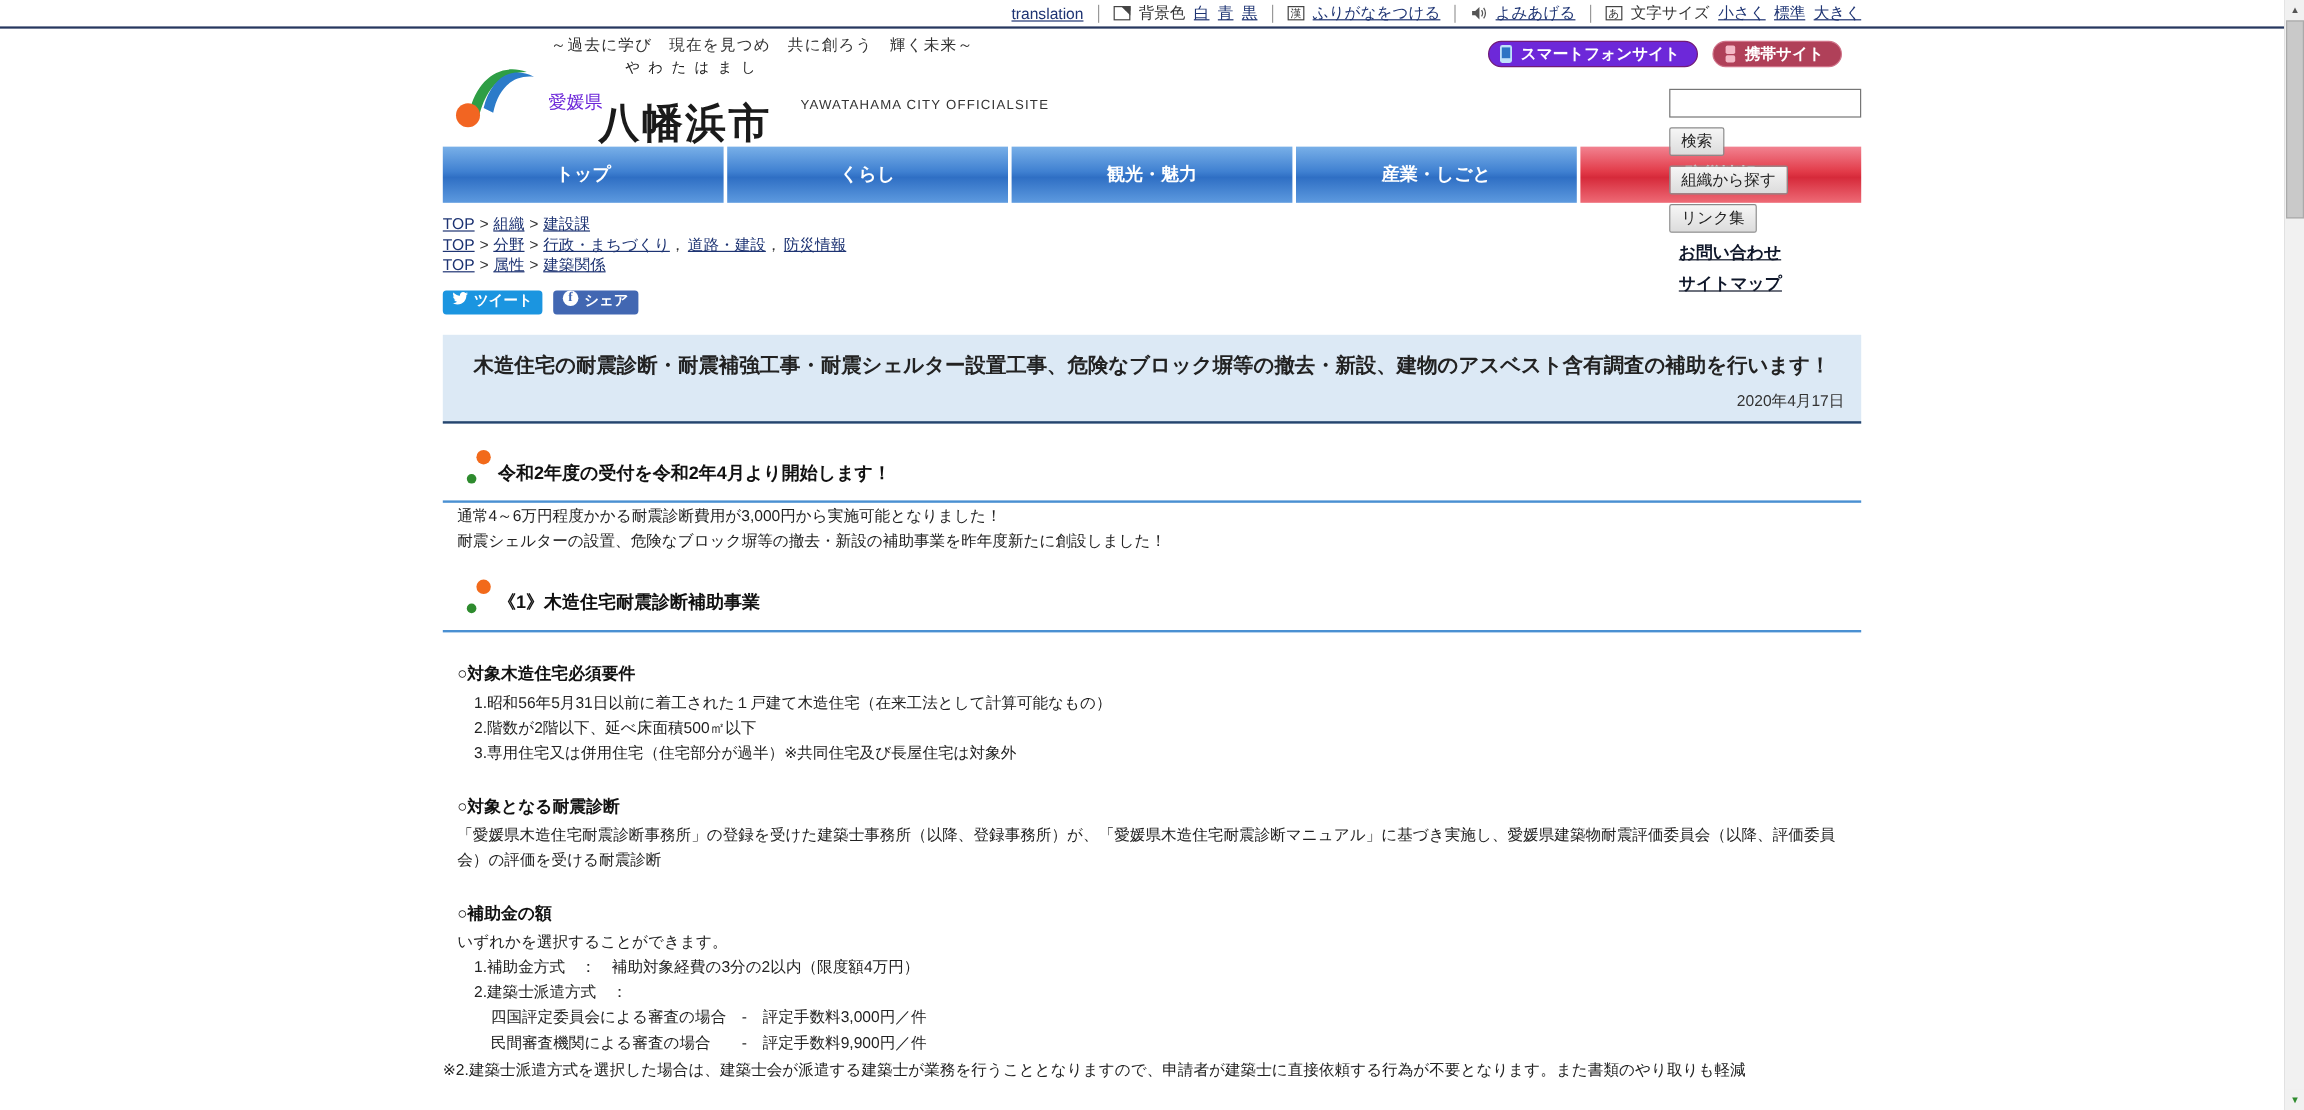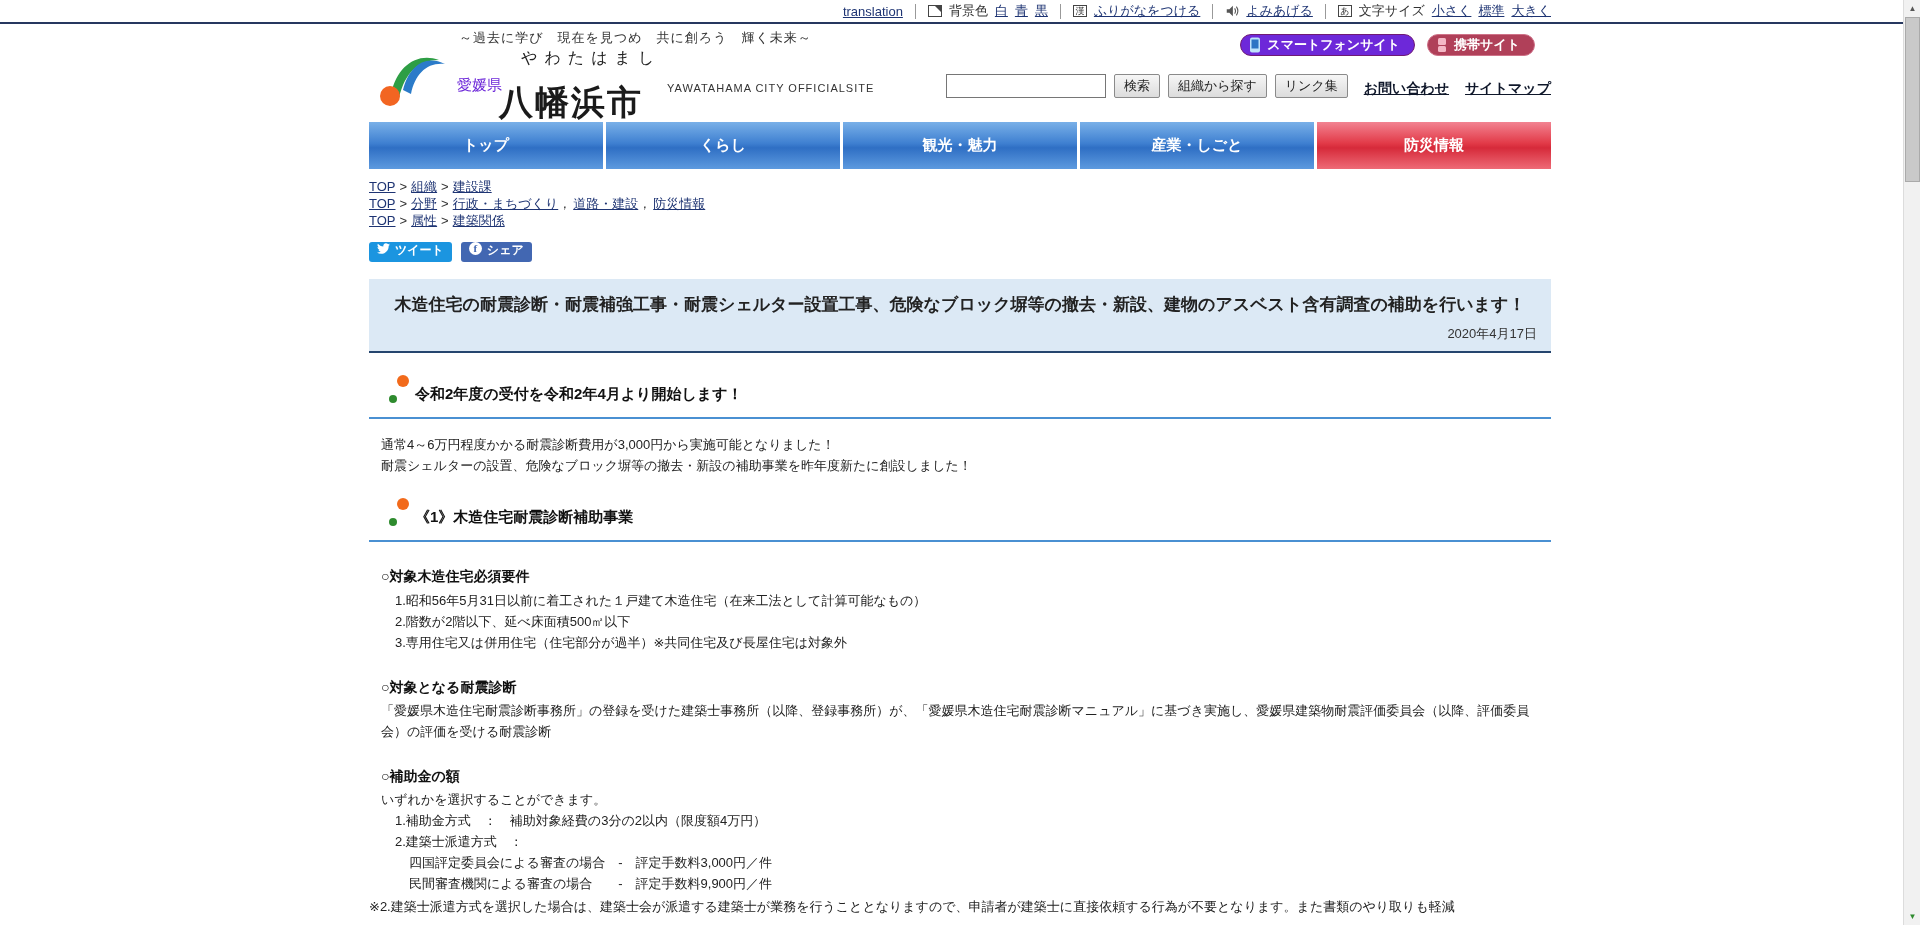--- a/index.html
+++ b/index.html
@@ -18,31 +18,31 @@
   .mini-ic.fold:after { content:""; position:absolute; right:-1px; top:-1px; border:4px solid #444;
     border-left-color:transparent; border-bottom-color:transparent; }
   .mini-ic.kanji { font-size:9px; line-height:10px; text-align:center; color:#333; }
   .spk { width:14px; height:14px; }
 
   
   .header { width:100%; height:98px; background:#fff; position:relative; }
   .header-inner { width:1182px; margin:0 auto; position:relative; height:98px; }
   .slogan { position:absolute; left:90px; top:5px; font-size:13px; color:#333; letter-spacing:1px; }
   .logo-mark { position:absolute; left:8px; top:22px; }
-  .brand-furigana { position:absolute; left:152px; top:24px; font-size:16px; letter-spacing:7px; color:#222; }
+  .brand-furigana { position:absolute; left:152px; top:24px; font-size:12px; letter-spacing:7px; color:#222; }
   .brand-pref { position:absolute; left:88px; top:52px; font-size:15px; color:#6d28d9; }
   .brand-city { position:absolute; left:130px; top:34px; font-size:34px; font-weight:bold; color:#1a1a1a;
     font-family:"Liberation Serif","DejaVu Serif",serif; letter-spacing:2px;margin-top:22px; }
   .brand-official { position:absolute; left:298px; top:58px; font-size:11px; letter-spacing:1px; color:#333; }
   .site-pills { position:absolute; right:16px; top:10px; display:flex; gap:12px; }
   .pill { display:flex; align-items:center; gap:6px; height:22px; padding:0 14px 0 8px; border-radius:11px;
     color:#fff; font-size:13px; font-weight:bold; cursor:pointer; }
   .pill.blue { background:#6d28d9; border:1px solid #701a75; }
   .pill.red  { background:#b04059; border:1px solid #cf7288; }
-  .search-row { position:absolute; right:0; top:50px; display:flex; align-items:flex-end; gap:8px; }
+  .search-row { position:absolute; right:0; top:50px; display:flex; align-items:flex-start; gap:8px;flex-direction:column; }
   .search-input { width:160px; height:24px; border:1px solid #767676; font-size:13px; padding:0 4px; }
   .btn-classic { height:24px; padding:0 9px; font-size:13px; color:#222; background:#e9e9e9;
     border:1px solid #8a8a8a; border-radius:2px; cursor:pointer;
     background:linear-gradient(180deg,#f6f6f6,#dcdcdc); }
   .hdr-link { color:#0f172a; font-weight:bold; font-size:14px; margin-left:8px; }
 
   
   .mainnav { width:1182px; margin:0 auto; height:47px; display:flex; gap:3px; background:#fff; }
   .navitem { flex:1; display:flex; align-items:center; justify-content:center; color:#fff;
     font-size:15px; font-weight:bold; cursor:pointer;
@@ -67,21 +67,21 @@
 
   .titleblock { margin-top:17px; background:#dce9f5; border-bottom:2px solid #25456e; padding:13px 14px 8px; }
   .titleblock h1 { font-size:17px; font-weight:bold; color:#222; text-align:center; line-height:26px; }
   .titledate { text-align:right; font-size:13px; color:#333; margin-top:7px; }
 
   .sec-head { position:relative; padding-left:46px; margin-top:32px; font-size:15px; font-weight:bold; color:#111; }
   .sec-head .dot-g { position:absolute; left:20px; bottom:1px; width:8px; height:8px; border-radius:50%; background:#2e8b2e; }
   .sec-head .dot-o { position:absolute; left:28px; top:-10px; width:12px; height:12px; border-radius:50%; background:#f26a1b; }
   .rule { height:2px; background:#4a90d2; margin-top:13px; }
 
-  .para { margin-top:15px; padding-left:12px; font-size:13px; line-height:21px; color:#222; }
+  .para { padding-left:12px; font-size:13px; line-height:21px; color:#222; }
   .subhead { margin-top:26px; padding-left:12px; font-size:14px; font-weight:bold; color:#111; }
   .item { padding-left:26px; font-size:13px; line-height:21px; color:#222; }
   .item.lv2 { padding-left:40px; }
   .foot { margin-top:3px; font-size:13px; line-height:20px; color:#222; }
   .spacer-s { height:4px; }
 
   
   .scrollbar { position:fixed; right:0; top:0; width:17px; height:925px; background:#f1f1f1; border-left:1px solid #dcdcdc; }
   .sb-btn { width:17px; height:17px; display:flex; align-items:center; justify-content:center;
     font-size:8px; color:#555; background:#f1f1f1; cursor:pointer; }

